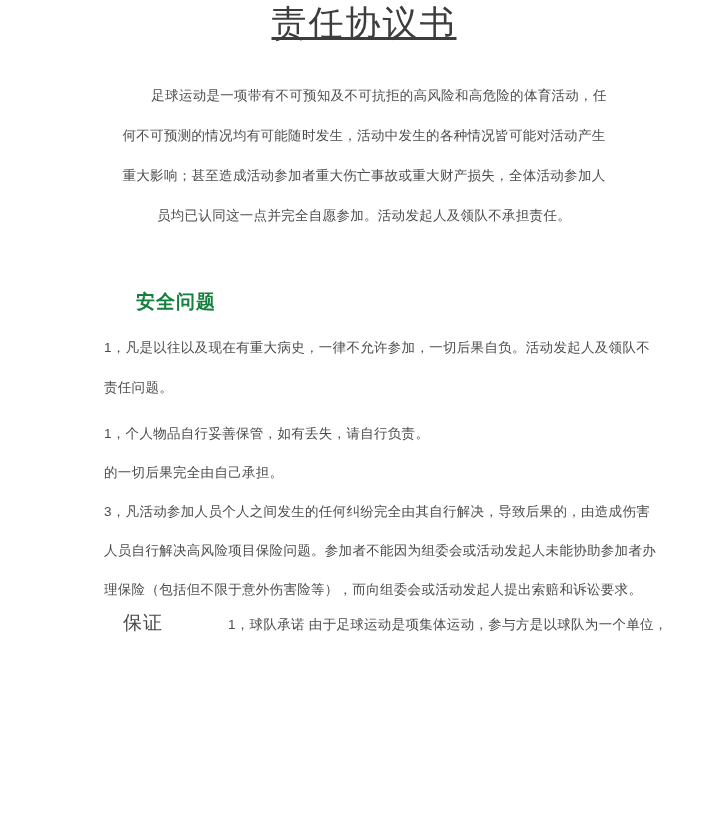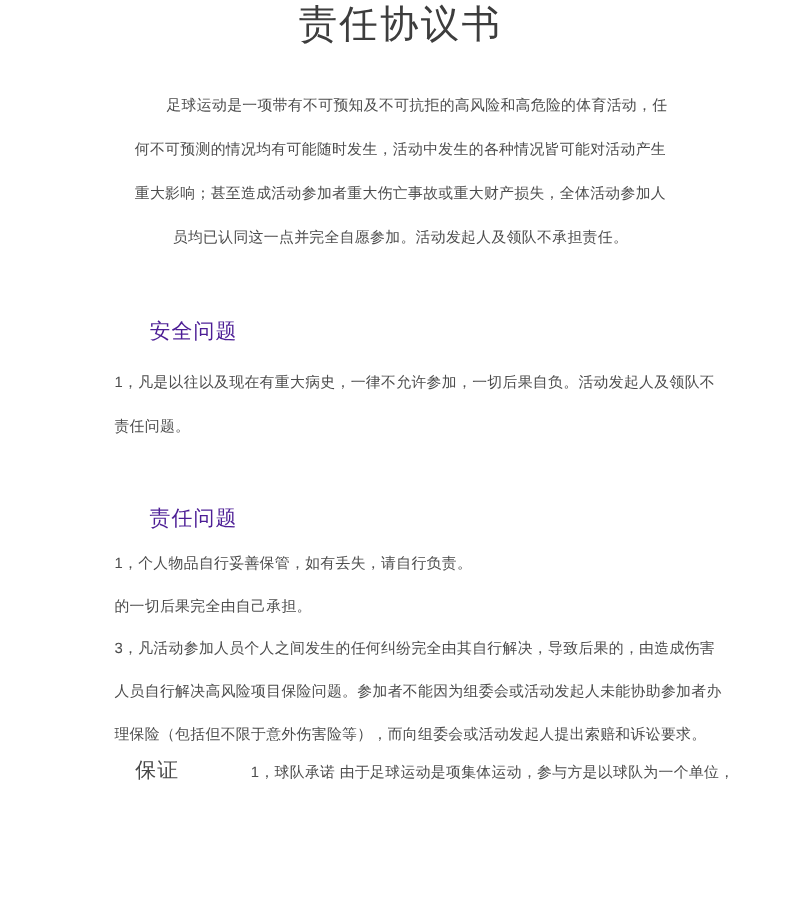--- a/index.html
+++ b/index.html
@@ -18,40 +18,41 @@
     padding: 0 96px 0 104px;
   }
   .page-title {
     text-align: center;
     font-size: 35px;
     line-height: 42px;
     letter-spacing: 2px;
     font-weight: 500;
     color: #3d3d3d;
     margin: 2px 0 0 0;
+    text-decoration: underline;
   }
   .intro {
     margin-top: 32px;
     text-align: center;
   }
   .line {
     font-size: 13.5px;
     line-height: 40px;
     letter-spacing: 0.3px;
     white-space: nowrap;
     color: #4c4c4c;
   }
   .line.first-indent {
     text-indent: 30px;
   }
   .section-heading {
     font-size: 19px;
     line-height: 28px;
-    font-weight: 400;
-    color: #4c1d95;
+    font-weight: 700;
+    color: #15803d;
     padding-left: 32px;
     letter-spacing: 1px;
   }
   .h-safety {
     margin-top: 52px;
   }
   .safety-item {
     margin-top: 12px;
   }
   .h-resp {
@@ -99,21 +100,20 @@
     <div class="line">员均已认同这一点并完全自愿参加。活动发起人及领队不承担责任。</div>
   </div>
 
   <div class="section-heading h-safety">安全问题</div>
 
   <div class="safety-item">
     <div class="line">1，凡是以往以及现在有重大病史，一律不允许参加，一切后果自负。活动发起人及领队不</div>
     <div class="line">责任问题。</div>
   </div>
 
-  <div class="section-heading h-resp">责任问题</div>
 
   <div class="resp-items">
     <div class="line">1，个人物品自行妥善保管，如有丢失，请自行负责。</div>
     <div class="line">的一切后果完全由自己承担。</div>
     <div class="line">3，凡活动参加人员个人之间发生的任何纠纷完全由其自行解决，导致后果的，由造成伤害</div>
     <div class="line">人员自行解决高风险项目保险问题。参加者不能因为组委会或活动发起人未能协助参加者办</div>
     <div class="line">理保险（包括但不限于意外伤害险等），而向组委会或活动发起人提出索赔和诉讼要求。</div>
   </div>
 
   <div class="guarantee">

